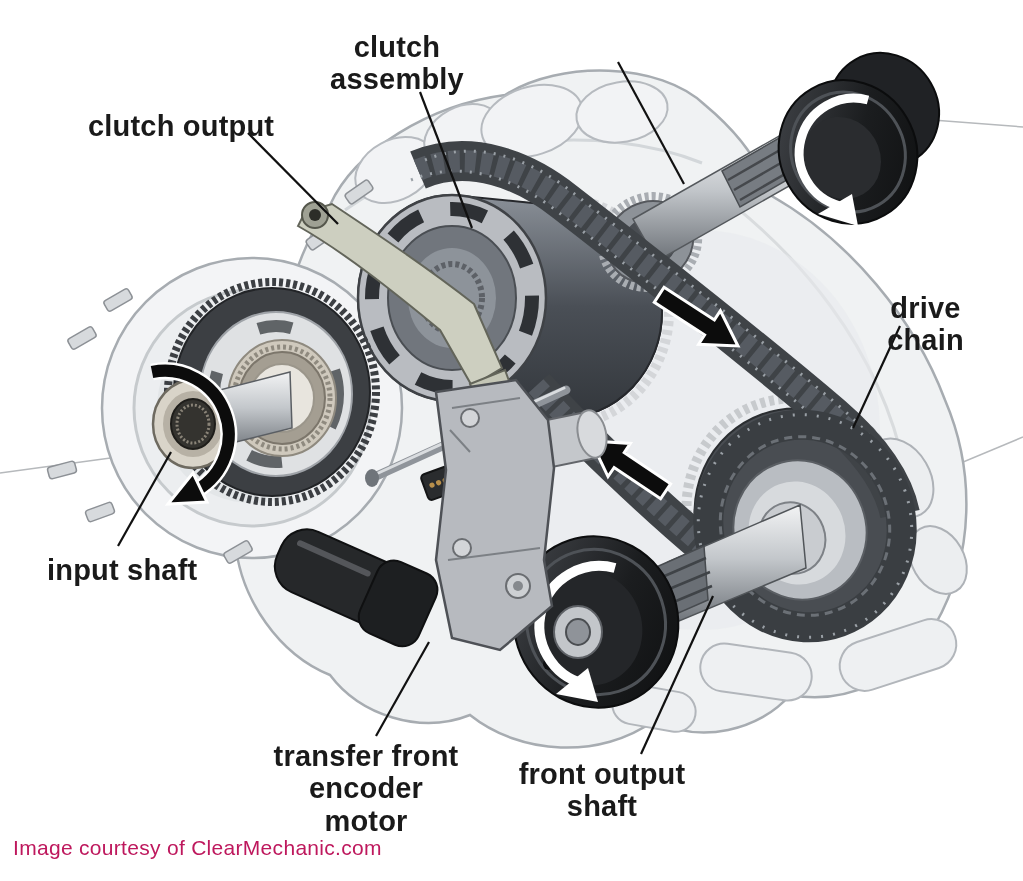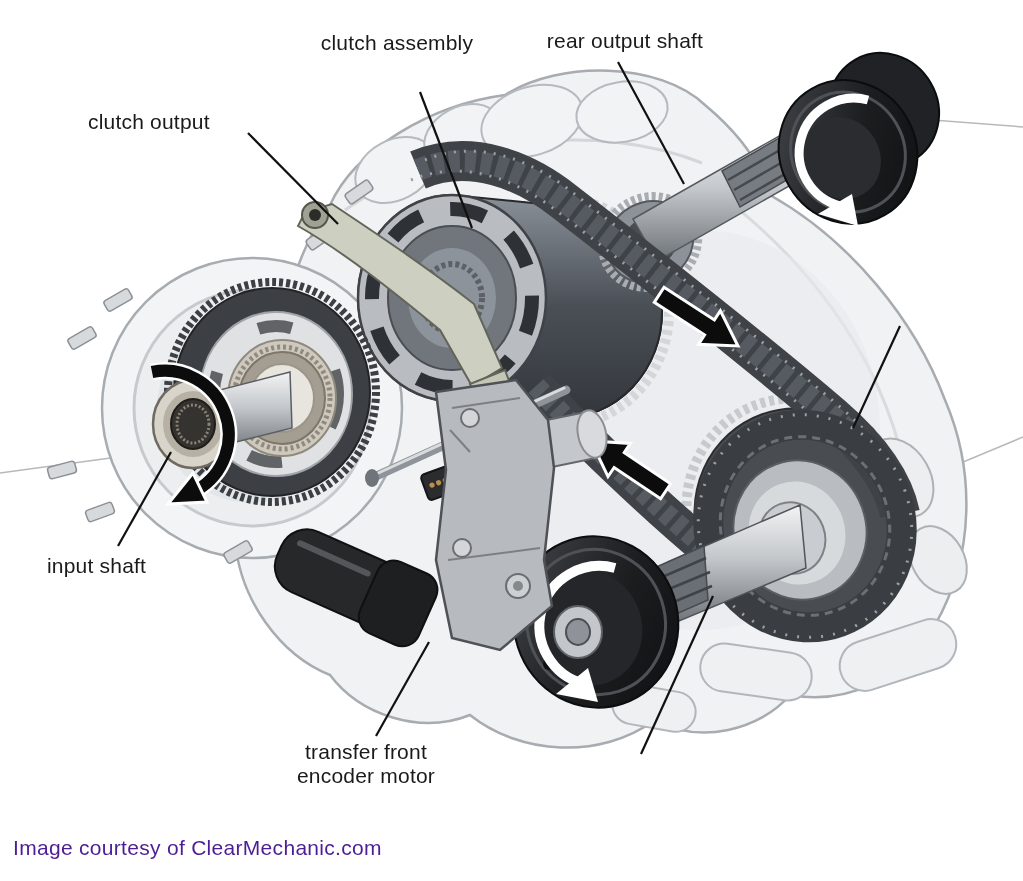--- a/index.html
+++ b/index.html
@@ -6,34 +6,34 @@
   #stage{
     position:relative;
     width:1023px;height:881px;
     background:#ffffff;
     overflow:hidden;
     font-family:"Liberation Sans", sans-serif;
   }
   #art{position:absolute;left:0;top:0;}
   .callout{
     position:absolute;
-    font-size:21px;
+    font-size:29px;
     line-height:1.12;
-    font-weight:400;
+    font-weight:700;
     color:#1a1a1a;
     letter-spacing:0.2px;
     white-space:normal;
   }
   .center{text-align:center;}
   .caption{
     position:absolute;
     left:13px;top:836px;
     font-size:21px;
     font-weight:400;
-    color:#4c1d95;
+    color:#be185d;
     letter-spacing:0.3px;
   }
 </style>
 </head>
 <body>
 
 <div id="stage">
 
   <svg id="art" width="1023" height="881" viewBox="0 0 1023 881">
     <defs>
@@ -238,24 +238,25 @@
       <line x1="248" y1="133" x2="338" y2="224"></line>
       <line x1="900" y1="326" x2="853" y2="428"></line>
       <line x1="118" y1="546" x2="171" y2="452"></line>
       <line x1="376" y1="736" x2="429" y2="642"></line>
       <line x1="641" y1="754" x2="713" y2="596"></line>
     </g>
   </svg>
 
   <div class="callout center" style="left:317px;top:31px;width:160px;">clutch assembly</div>
 
-  <div class="callout center" style="left:505px;top:29px;width:240px;">rear output shaft</div>
 
   <div class="callout" style="left:88px;top:110px;">clutch output</div>
 
+  <div class="callout center" style="left:848px;top:292px;width:155px;">drive chain</div>
 
   <div class="callout" style="left:32px;top:554px;margin-left:15px;">input shaft</div>
 
   <div class="callout center" style="left:271px;top:740px;width:190px;">transfer front encoder motor</div>
 
+  <div class="callout center" style="left:517px;top:758px;width:170px;">front output shaft</div>
 
   <div class="caption">Image courtesy of ClearMechanic.com</div>
 </div>
 
 </body></html>

